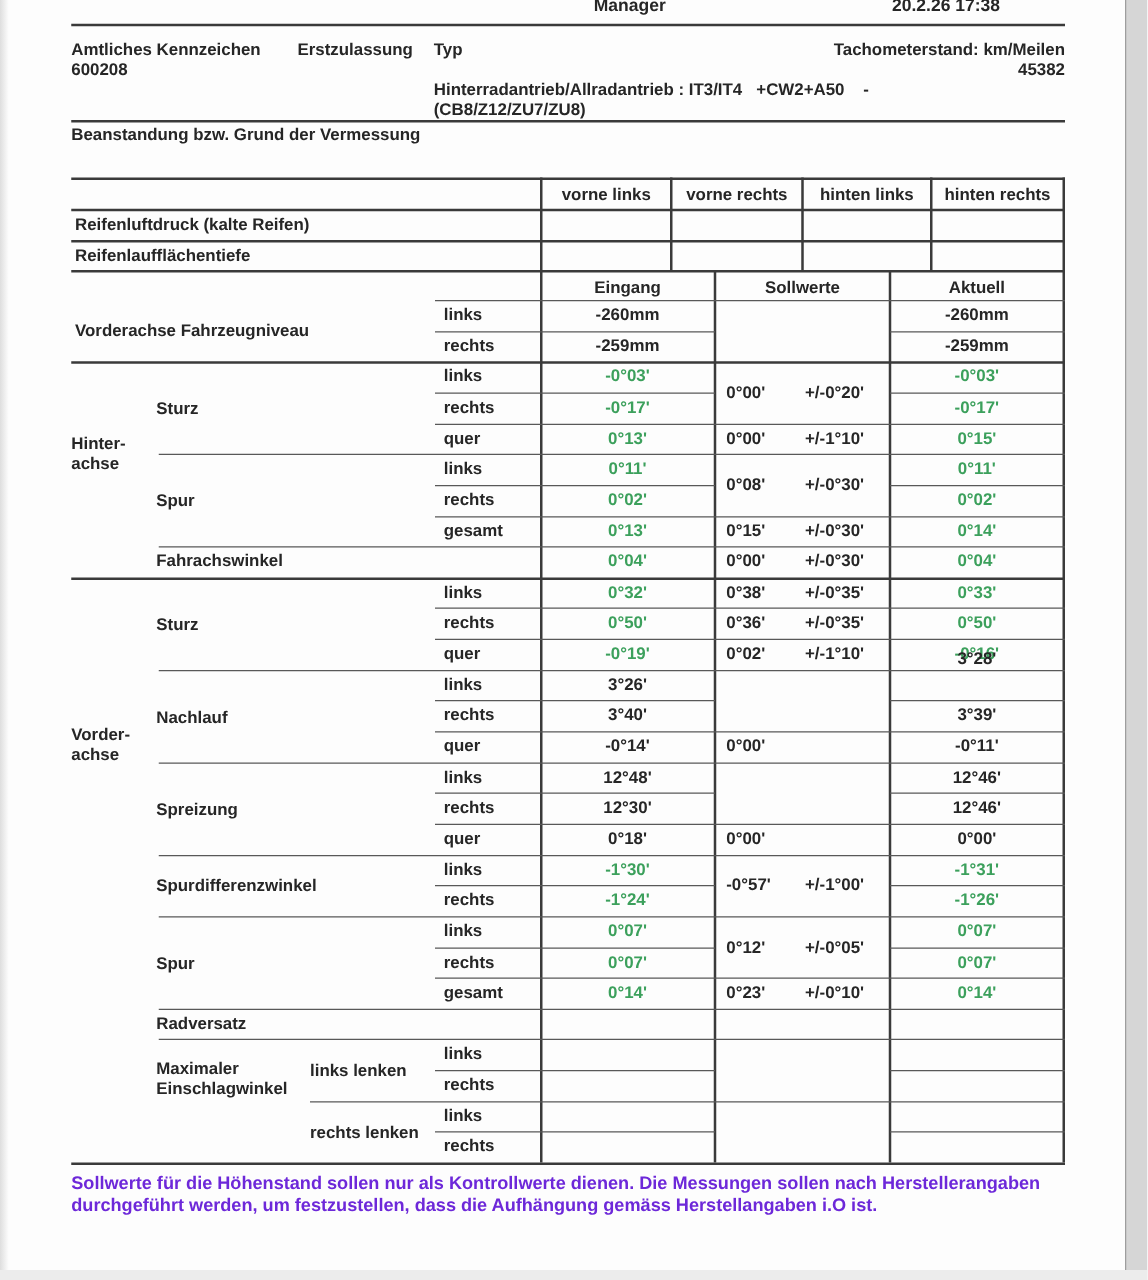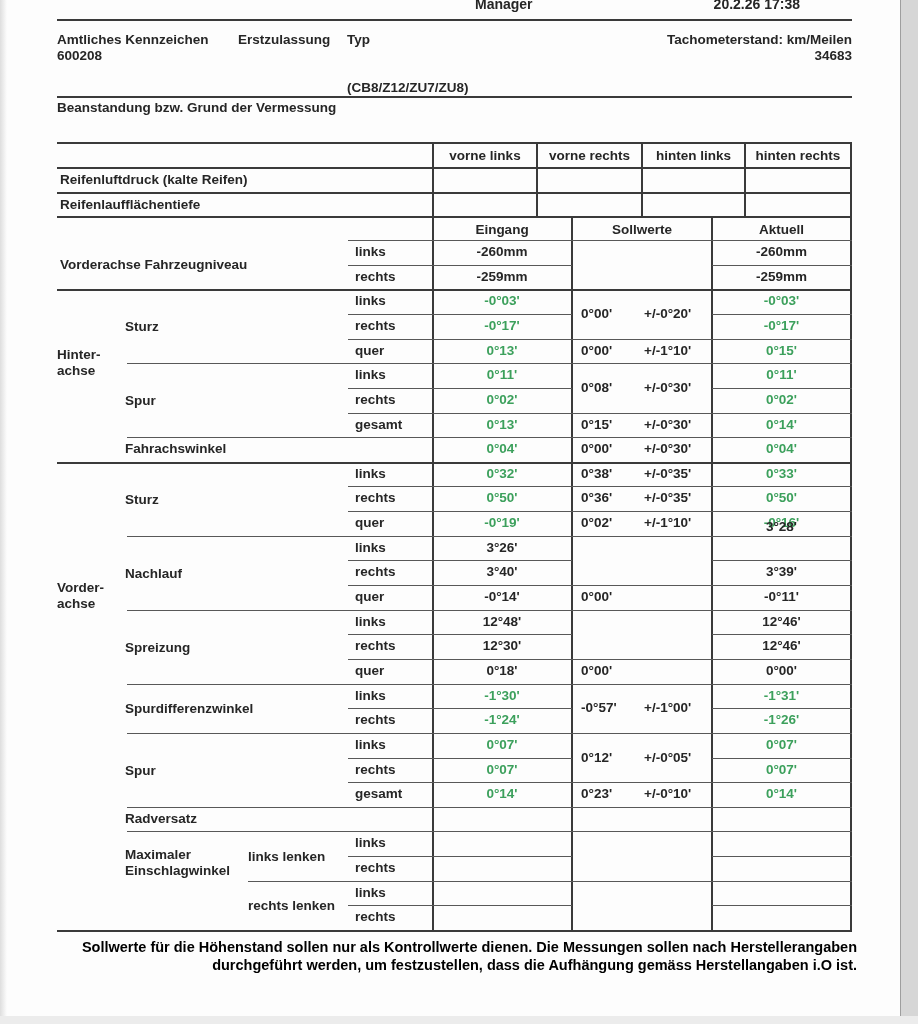--- a/index.html
+++ b/index.html
@@ -6,21 +6,21 @@
   .page{position:relative;width:918px;height:1024px;background:#fdfdfd;overflow:hidden;
         font-family:"Liberation Sans","DejaVu Sans",sans-serif;color:#262626;}
   .c{position:absolute;white-space:pre;font-size:13.5px;font-weight:bold;line-height:17px;}
   .sm{font-size:11px;font-weight:normal;color:#333;}
   .sub{left:355px;width:75px;text-align:left;}
   .ein{left:433px;width:138px;text-align:center;}
   .akt{left:712px;width:139px;text-align:center;}
   .nom{left:581px;width:58px;text-align:left;}
   .tol{left:644px;width:66px;text-align:left;}
   .g{color:#3ca05c;}
-  .pink{color:#000000;font-size:14.5px;line-height:17.5px;font-weight:bold;white-space:normal;text-align:right;}
+  .pink{color:#6d28d9;font-size:14.5px;line-height:17.5px;font-weight:bold;white-space:normal;}
   .hl,.vl{position:absolute;background:#3a3a3a;}
   .hl{height:2px;}
   .vl{width:2px;}
   .hl.thin{height:1px;background:#585858;}
   .edge-right{position:absolute;top:0;left:900px;width:18px;height:1024px;background:#d6d6d6;border-left:1px solid #9e9e9e;}
   .edge-left{position:absolute;top:0;left:0;width:7px;height:1024px;background:linear-gradient(90deg,#dedede,#fdfdfd);}
   .edge-bottom{position:absolute;left:0;top:1016px;width:918px;height:8px;background:#ececec;}
   .hdr{font-size:14px;}
 </style>
 </head>
@@ -34,21 +34,22 @@
 
   <div class="c hdr" style="left:475px;top:-4px">Manager</div>
   <div class="c hdr" style="right:118px;top:-4px;text-align:right">20.2.26 17:38</div>
   <div class="hl" style="left:57px;top:19px;width:795px"></div>
 
   <div class="c" style="left:57px;top:31px">Amtliches Kennzeichen</div>
   <div class="c" style="left:238px;top:31px">Erstzulassung</div>
   <div class="c" style="left:347px;top:31px">Typ</div>
   <div class="c" style="right:66px;top:31px;text-align:left">Tachometerstand: km/Meilen</div>
   <div class="c" style="left:57px;top:47px">600208</div>
-  <div class="c" style="right:66px;top:47px;text-align:right">34683</div>
+  <div class="c" style="right:66px;top:47px;text-align:right">45382</div>
+  <div class="c" style="left:347px;top:63px">Hinterradantrieb/Allradantrieb : IT3/IT4   +CW2+A50    -</div>
   <div class="c" style="left:347px;top:79px">(CB8/Z12/ZU7/ZU8)</div>
   <div class="hl" style="left:57px;top:96px;width:795px"></div>
   <div class="c" style="left:57px;top:99px">Beanstandung bzw. Grund der Vermessung</div>
 
   <div class="hl" style="left:57px;top:142px;width:795px"></div>
   <div class="hl" style="left:57px;top:167px;width:795px"></div>
   <div class="hl" style="left:57px;top:192px;width:795px"></div>
   <div class="hl" style="left:57px;top:216px;width:795px"></div>
   <div class="vl" style="left:536px;top:142px;height:75px"></div>
   <div class="vl" style="left:641px;top:142px;height:75px"></div>

